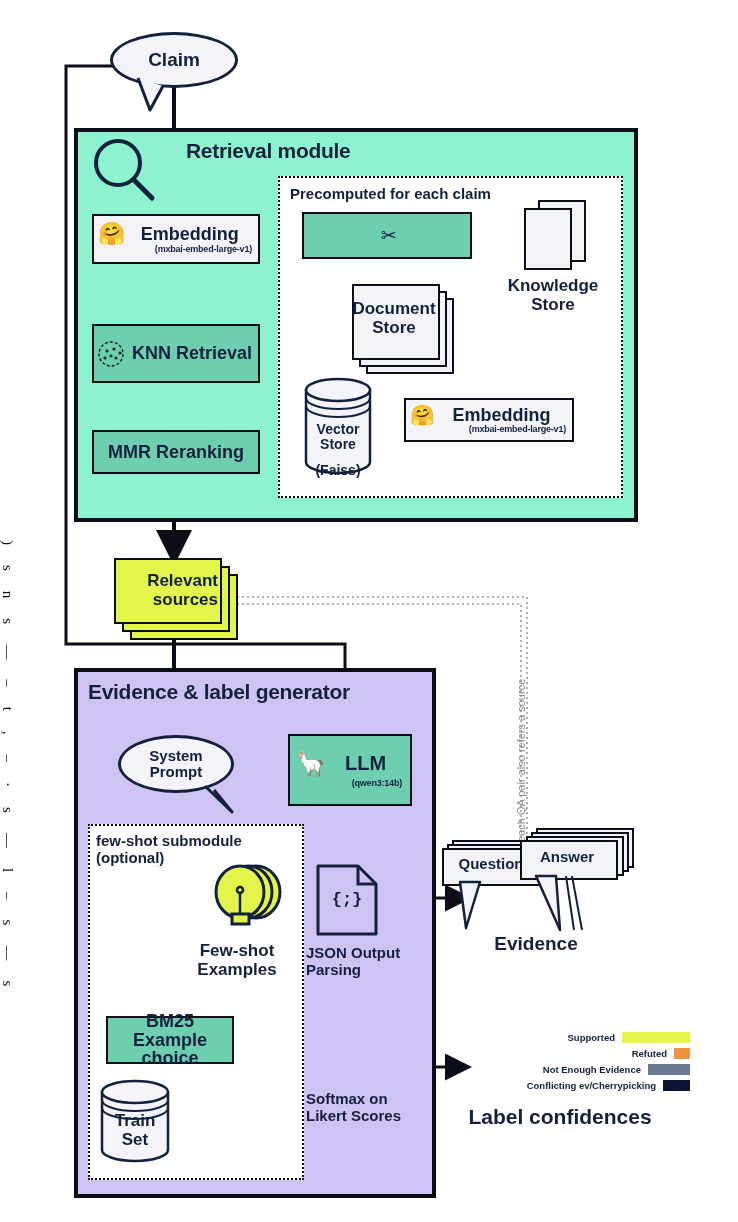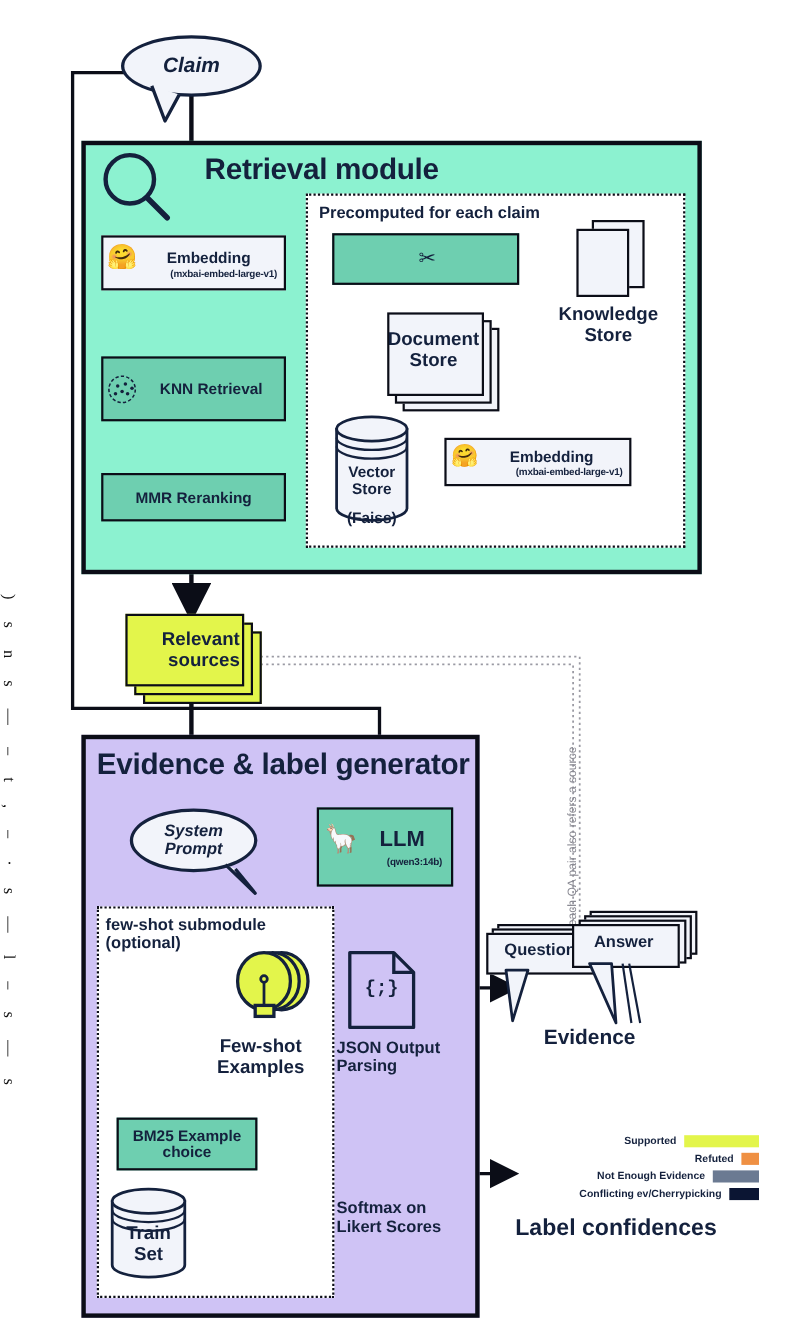--- a/index.html
+++ b/index.html
@@ -6,45 +6,45 @@
   body{width:738px;height:1222px;position:relative;overflow:hidden;
        font-family:"Liberation Sans","DejaVu Sans",sans-serif;color:#14213d;}
   .abs{position:absolute;box-sizing:border-box;}
 
   
   .module-retrieval{left:74px;top:128px;width:564px;height:394px;
       background:#8cf2d0;border:4px solid #0b0d17;}
   .module-evidence{left:74px;top:668px;width:362px;height:530px;
       background:#cfc3f5;border:4px solid #0b0d17;}
 
-  .module-title{font-size:27px;font-weight:700;letter-spacing:-.3px;}
+  .module-title{font-size:21px;font-weight:700;letter-spacing:-.3px;}
   .dotted-panel{border:2px dotted #0b0d17;background:#ffffff;}
   .dotted-title{font-size:15px;font-weight:700;}
 
   
   .box{border:2px solid #0b0d17;display:flex;align-items:center;
        justify-content:center;text-align:center;font-weight:700;line-height:1.05;}
   .box-teal{background:#6ecfb0;}
   .box-white{background:#f2f4fa;}
   .box-yellow{background:#e3f54b;}
 
-  .lbl-main{font-size:14px;font-weight:700;}
+  .lbl-main{font-size:18px;font-weight:700;}
   .lbl-sub{font-size:9px;font-weight:700;letter-spacing:-.2px;}
 
   .freetext{font-size:17px;font-weight:700;text-align:center;line-height:1.1;}
   .freetext-lg{font-size:19px;font-weight:700;text-align:center;line-height:1.1;}
 
   
   svg.layer{position:absolute;left:0;top:0;width:738px;height:1222px;
             pointer-events:none;overflow:visible;}
 
   
   .bubble{background:#f2f4fa;border:3px solid #14213d;border-radius:50%;
           display:flex;align-items:center;justify-content:center;text-align:center;
-          font-weight:700;line-height:1.05;font-style:italic;}
+          font-weight:700;line-height:1.05;}
 
   
   .stack{position:absolute;}
   .stack .sheet{position:absolute;border:2px solid #0b0d17;}
 
   
   .legend-row{display:flex;align-items:center;justify-content:flex-end;
               margin-bottom:5px;}
   .legend-label{font-size:9.5px;font-weight:700;margin-right:7px;white-space:nowrap;}
   .legend-bar{height:11px;border:0;}

